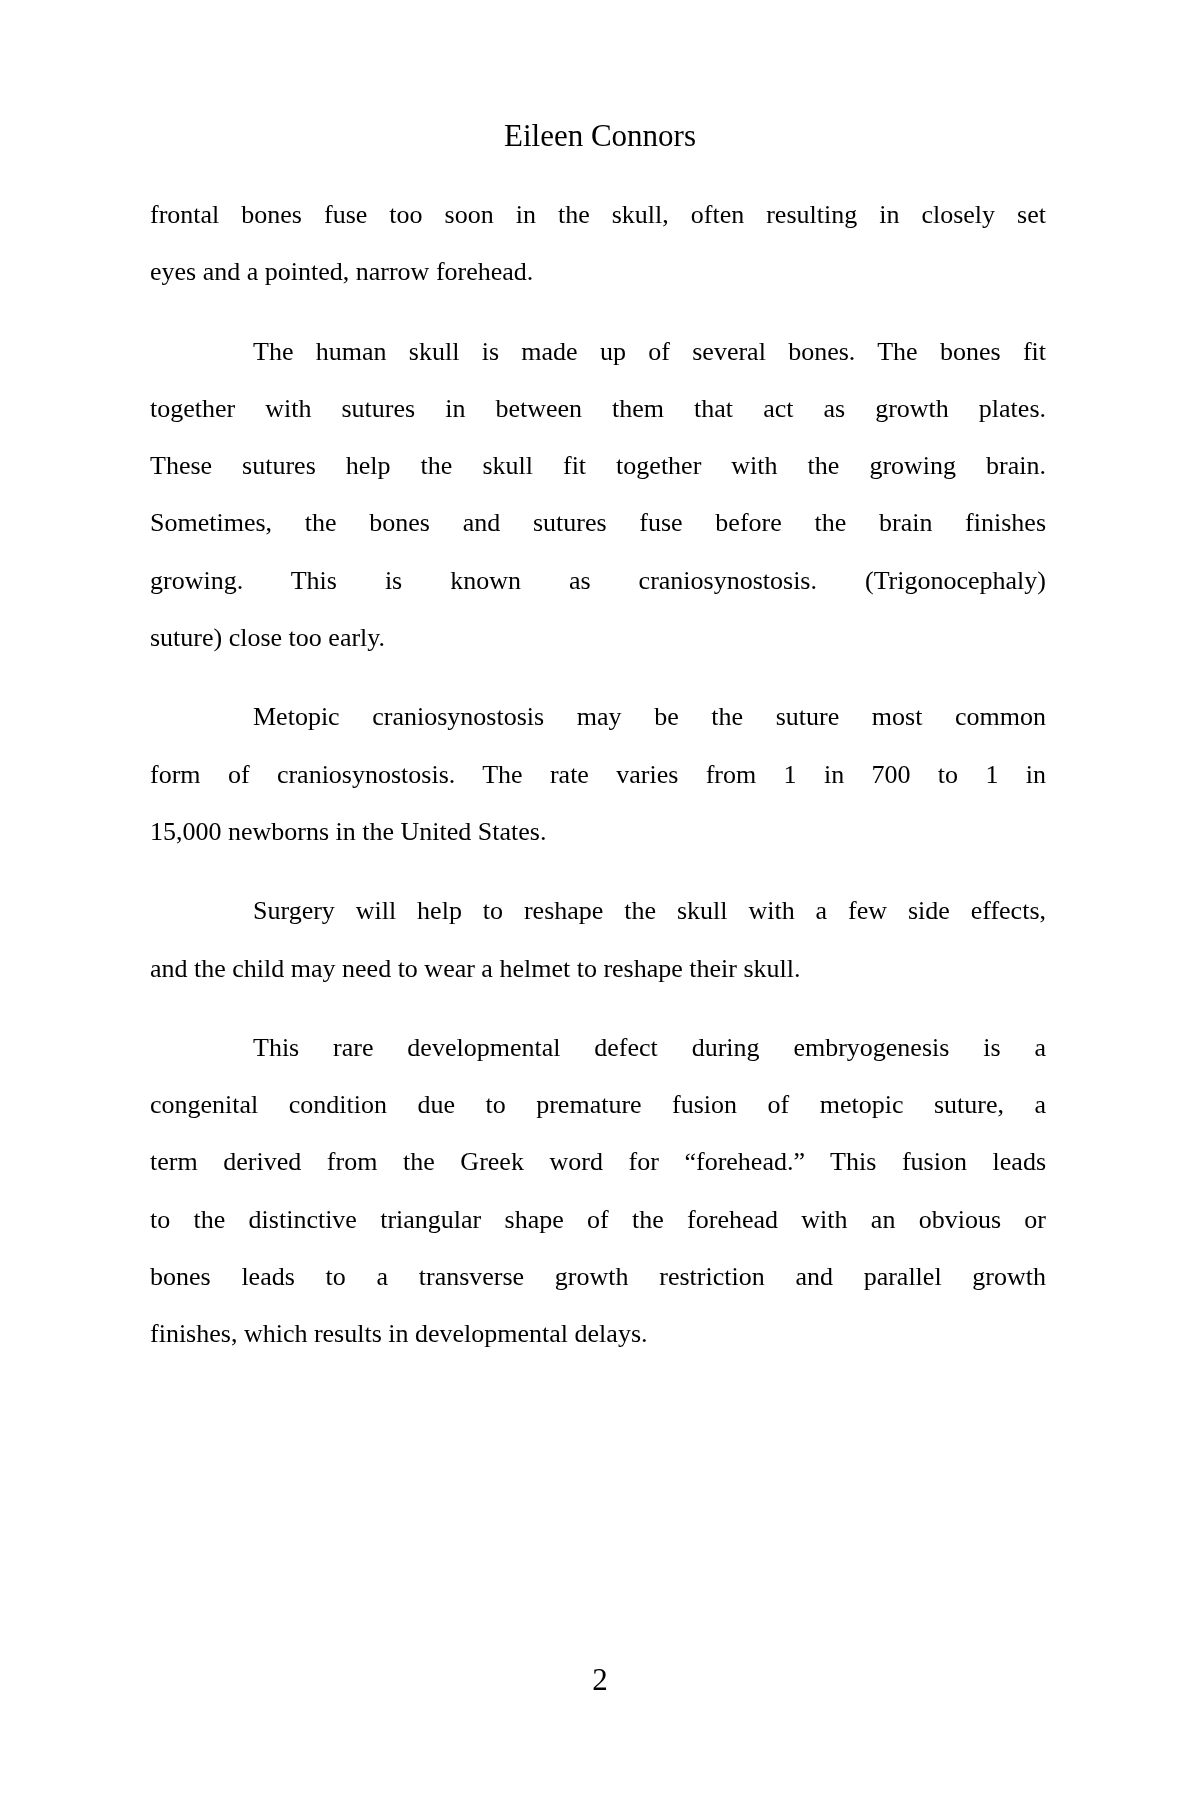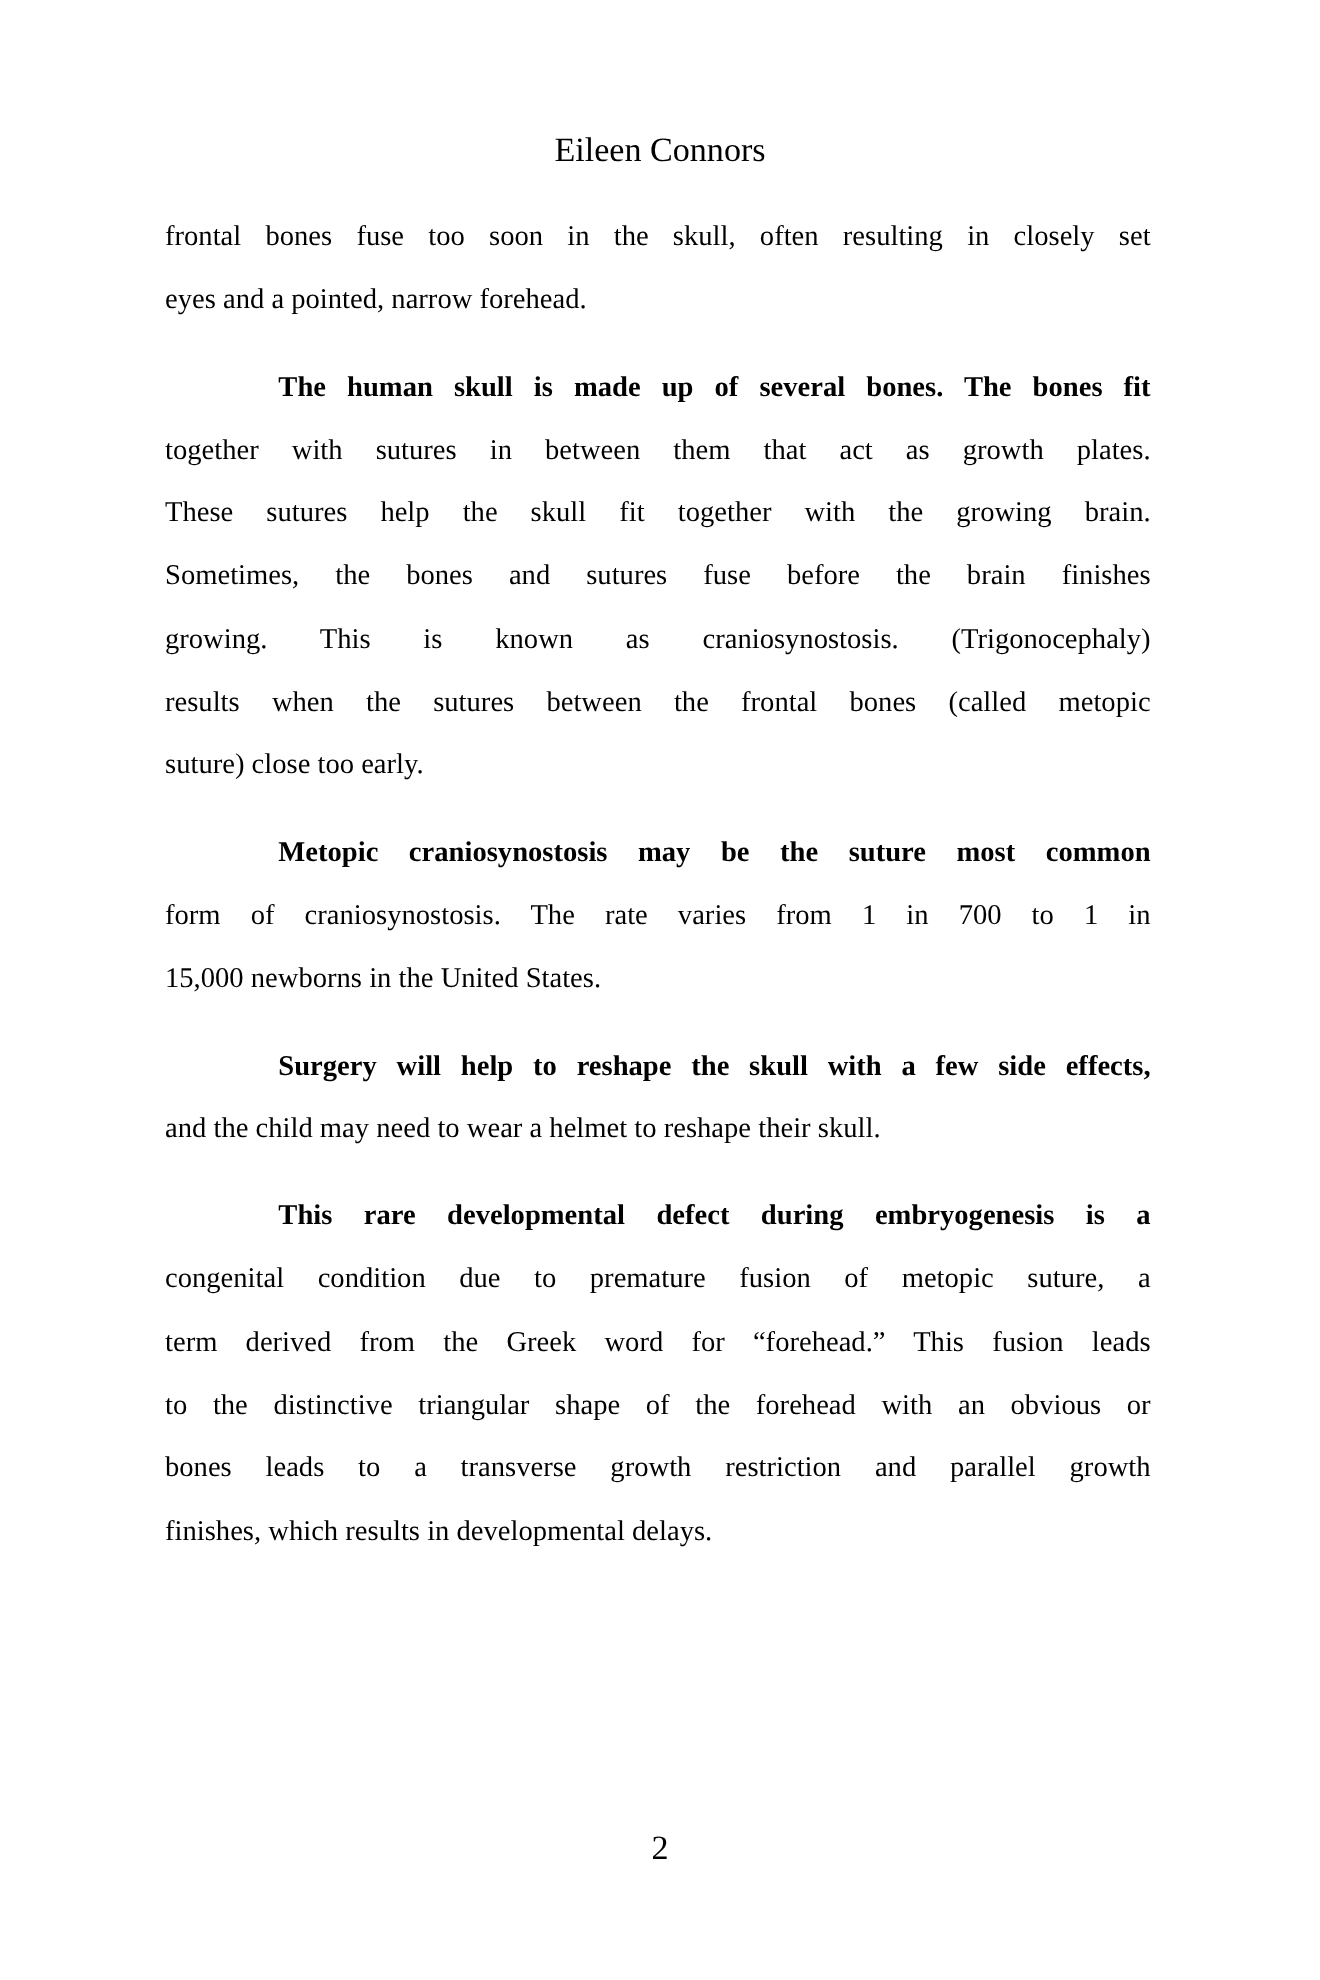--- a/index.html
+++ b/index.html
@@ -52,21 +52,20 @@
       white-space: nowrap;
       text-align: justify;
       text-align-last: justify;
     }
     .line.last {
       text-align: right;
       text-align-last: left;
     }
     .line.indent {
       padding-left: 103px;
-      font-weight: bold;
     }
     .run.bold {
       font-weight: normal;
     }
     .page-number {
       position: absolute;
       left: 0;
       width: 1200px;
       top: 1660px;
       text-align: center;
@@ -84,21 +83,20 @@
       <div class="para">
         <span class="line"><span class="run">frontal bones fuse too soon in the skull, often resulting in closely set</span></span>
         <span class="line last"><span class="run">eyes and a pointed, narrow forehead.</span></span>
       </div>
       <div class="para">
         <span class="line indent"><span class="run">The human skull is made up of several bones. The bones fit</span></span>
         <span class="line"><span class="run">together with sutures in between them that act as growth plates.</span></span>
         <span class="line"><span class="run">These sutures help the skull fit together with the growing brain.</span></span>
         <span class="line"><span class="run">Sometimes, the bones and sutures fuse before the brain finishes</span></span>
         <span class="line"><span class="run">growing. This is known as craniosynostosis. (</span><span class="run bold">Trigonocephaly)</span></span>
-        <span class="line"><span class="run">results when the sutures between the frontal bones (called metopic</span></span>
         <span class="line last"><span class="run">suture) close too early.</span></span>
       </div>
       <div class="para">
         <span class="line indent"><span class="run">Metopic craniosynostosis may be the suture most common</span></span>
         <span class="line"><span class="run">form of craniosynostosis. The rate varies from 1 in 700 to 1 in</span></span>
         <span class="line last"><span class="run">15,000 newborns in the United States.</span></span>
       </div>
       <div class="para">
         <span class="line indent"><span class="run">Surgery will help to reshape the skull with a few side effects,</span></span>
         <span class="line last"><span class="run">and the child may need to wear a helmet to reshape their skull.</span></span>

